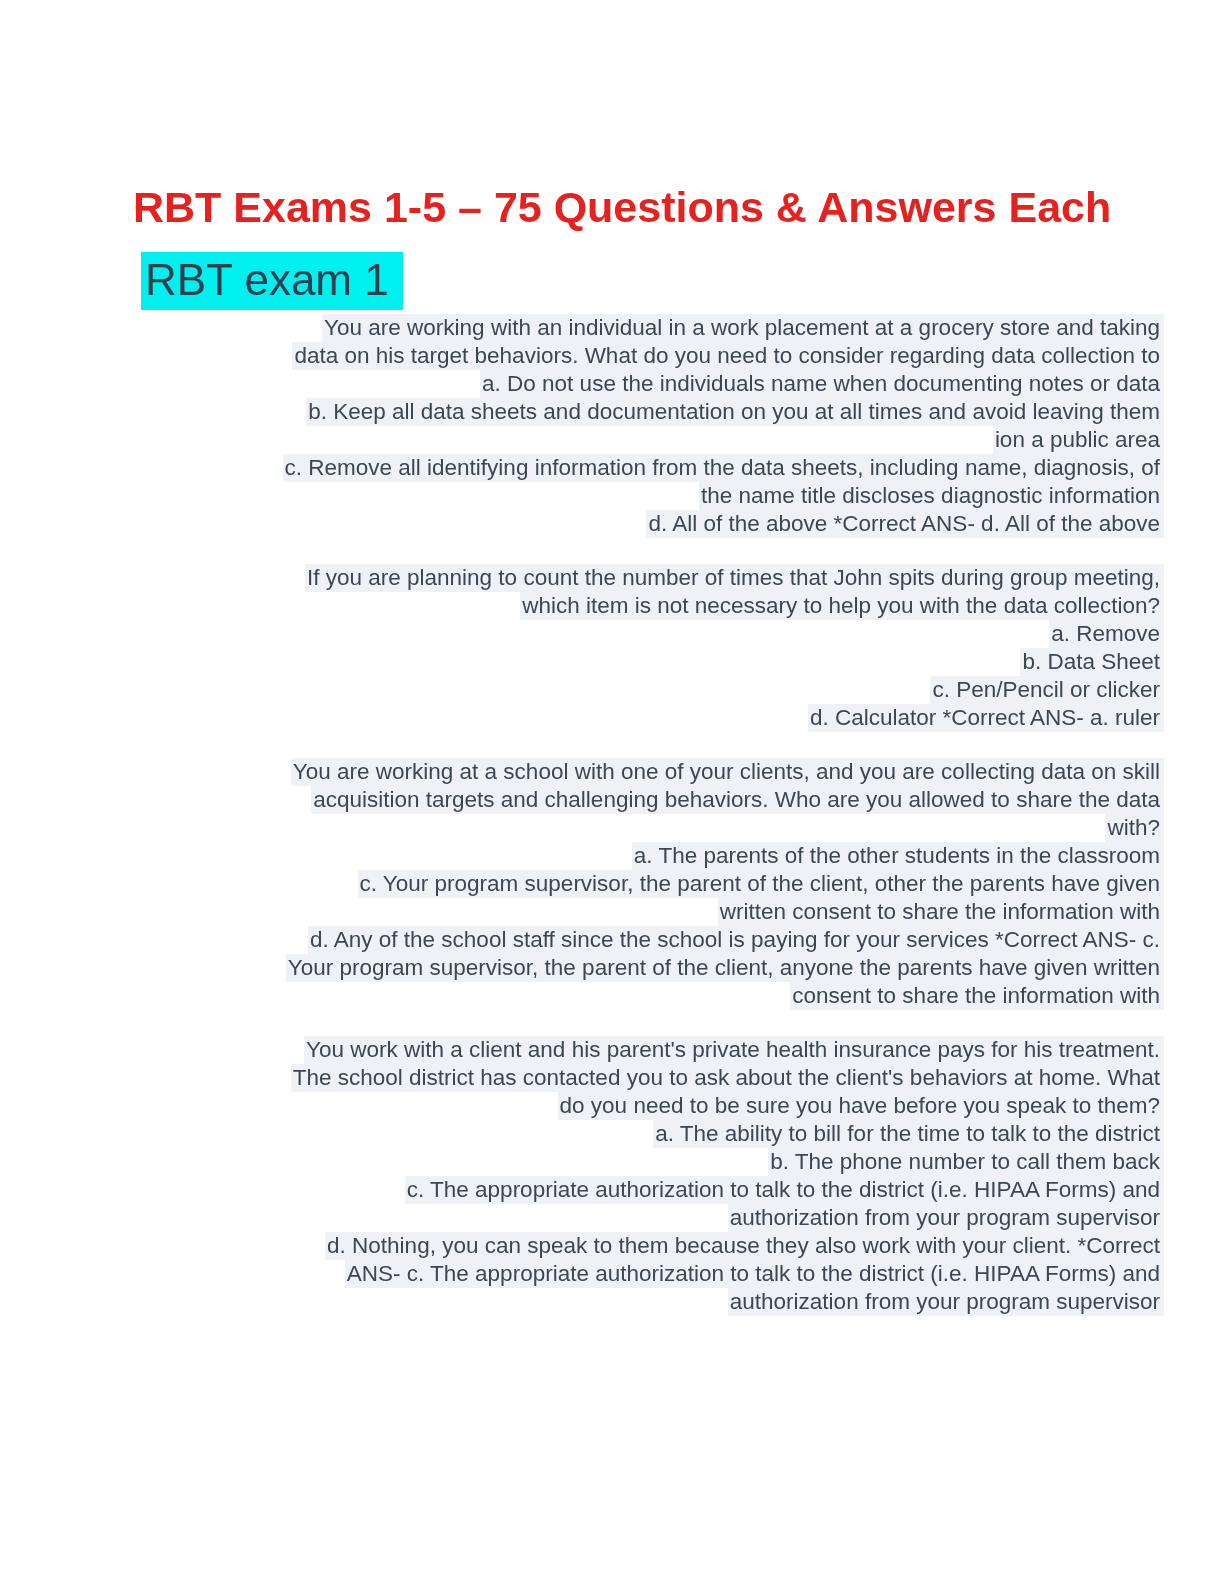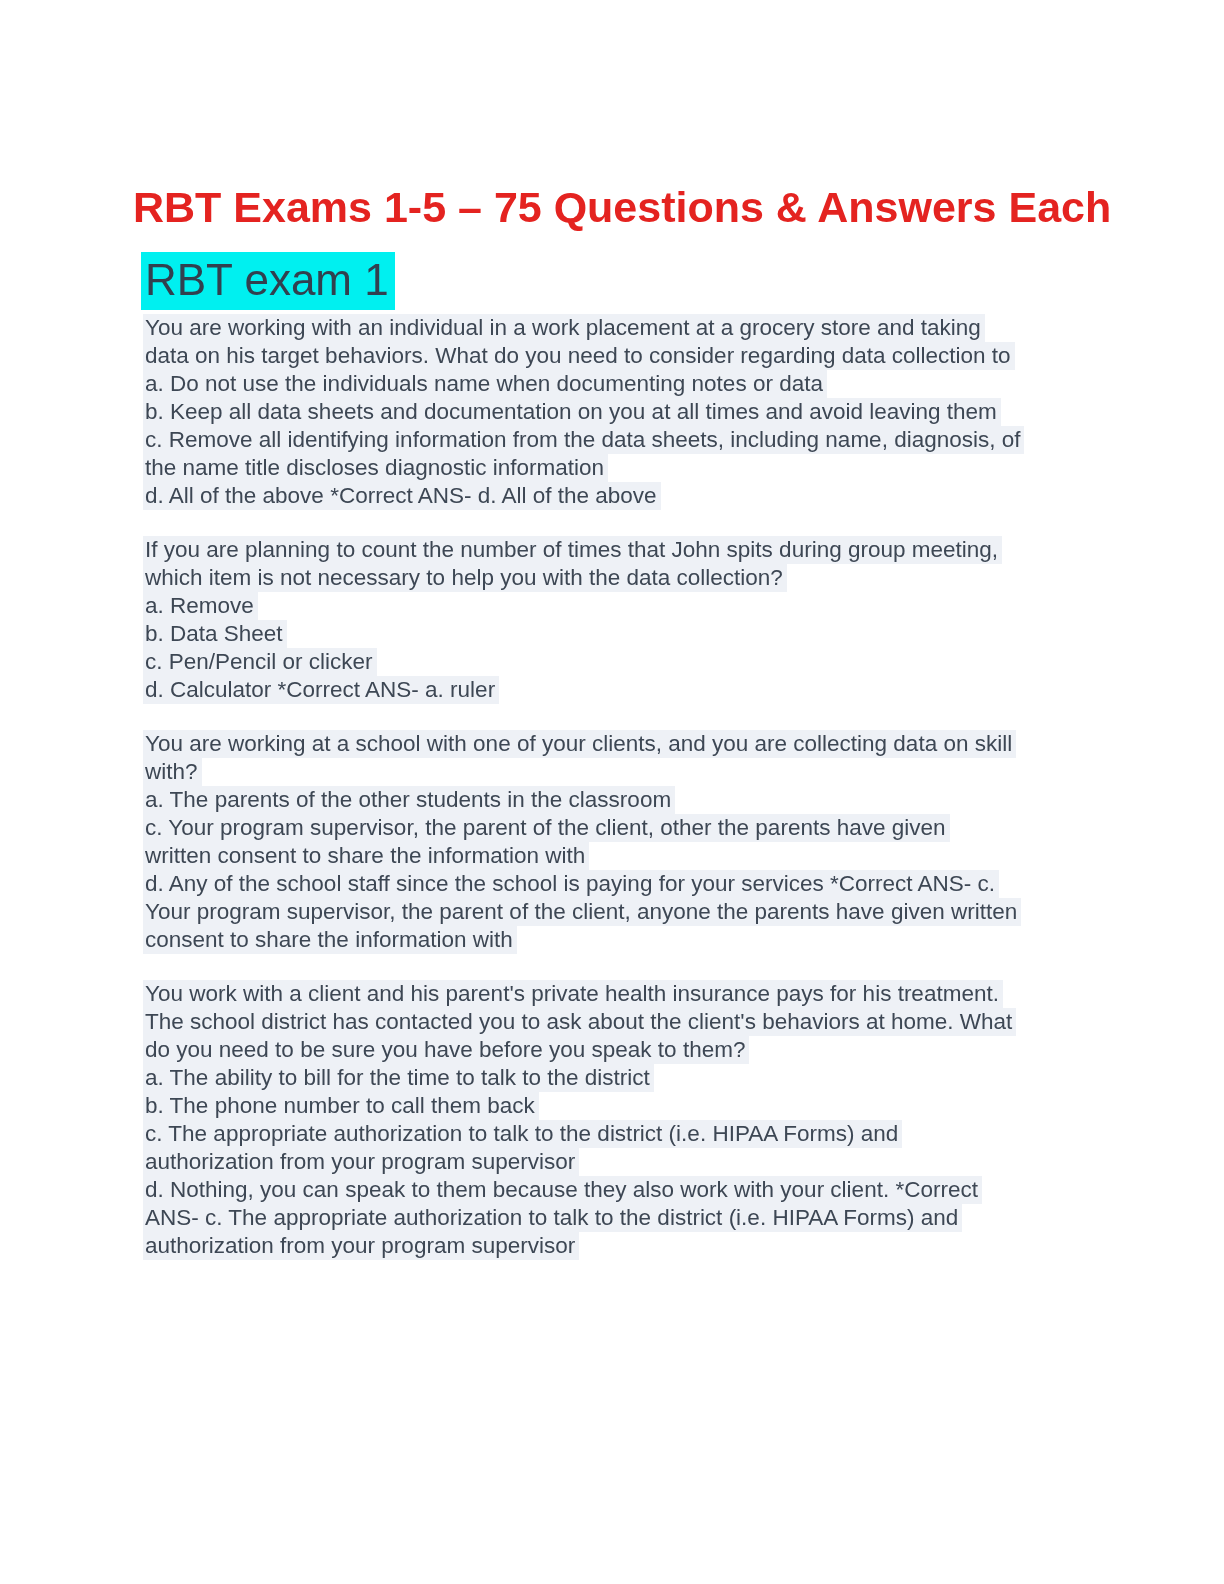--- a/index.html
+++ b/index.html
@@ -41,29 +41,30 @@
     margin: 0 0 4px -4px;
     line-height: 0;
   }
   .section-heading {
     display: inline-block;
     font-size: 44px;
     line-height: 52px;
     font-weight: 400;
     color: var(--heading-text);
     background: var(--cyan-highlight);
-    padding: 2px 6px 4px 4px;
+    padding: 2px 14px 4px 4px;
   }
   .questions {
     font-size: 22.5px;
     line-height: 28px;
     color: var(--body-text);
   }
   .question {
     margin: 0 0 26px 0;
+    text-align: right;
   }
   .line {
     white-space: pre;
     height: 28px;
   }
   .hl {
     background: var(--line-highlight);
     padding: 1px 4px 2px 2px;
     margin-left: -2px;
   }
@@ -75,34 +76,36 @@
   <h1 class="doc-title">RBT Exams 1-5 – 75 Questions &amp; Answers Each</h1>
   <div class="heading-row">
     <span class="section-heading">RBT exam 1</span>
   </div>
   <div class="questions">
       <div class="question">
         <div class="line"><span class="hl">You are working with an individual in a work placement at a grocery store and taking</span></div>
         <div class="line"><span class="hl">data on his target behaviors. What do you need to consider regarding data collection to</span></div>
         <div class="line"><span class="hl">a. Do not use the individuals name when documenting notes or data</span></div>
         <div class="line"><span class="hl">b. Keep all data sheets and documentation on you at all times and avoid leaving them</span></div>
+        <div class="line"><span class="hl">ion a public area</span></div>
         <div class="line"><span class="hl">c. Remove all identifying information from the data sheets, including name, diagnosis, of</span></div>
         <div class="line"><span class="hl">the name title discloses diagnostic information</span></div>
         <div class="line"><span class="hl">d. All of the above *Correct ANS- d. All of the above</span></div>
       </div>
       <div class="question">
         <div class="line"><span class="hl">If you are planning to count the number of times that John spits during group meeting,</span></div>
         <div class="line"><span class="hl">which item is not necessary to help you with the data collection?</span></div>
         <div class="line"><span class="hl">a. Remove</span></div>
         <div class="line"><span class="hl">b. Data Sheet</span></div>
         <div class="line"><span class="hl">c. Pen/Pencil or clicker</span></div>
         <div class="line"><span class="hl">d. Calculator *Correct ANS- a. ruler</span></div>
       </div>
       <div class="question">
         <div class="line"><span class="hl">You are working at a school with one of your clients, and you are collecting data on skill</span></div>
+        <div class="line"><span class="hl">acquisition targets and challenging behaviors. Who are you allowed to share the data</span></div>
         <div class="line"><span class="hl">with?</span></div>
         <div class="line"><span class="hl">a. The parents of the other students in the classroom</span></div>
         <div class="line"><span class="hl">c. Your program supervisor, the parent of the client, other the parents have given</span></div>
         <div class="line"><span class="hl">written consent to share the information with</span></div>
         <div class="line"><span class="hl">d. Any of the school staff since the school is paying for your services *Correct ANS- c.</span></div>
         <div class="line"><span class="hl">Your program supervisor, the parent of the client, anyone the parents have given written</span></div>
         <div class="line"><span class="hl">consent to share the information with</span></div>
       </div>
       <div class="question">
         <div class="line"><span class="hl">You work with a client and his parent's private health insurance pays for his treatment.</span></div>

